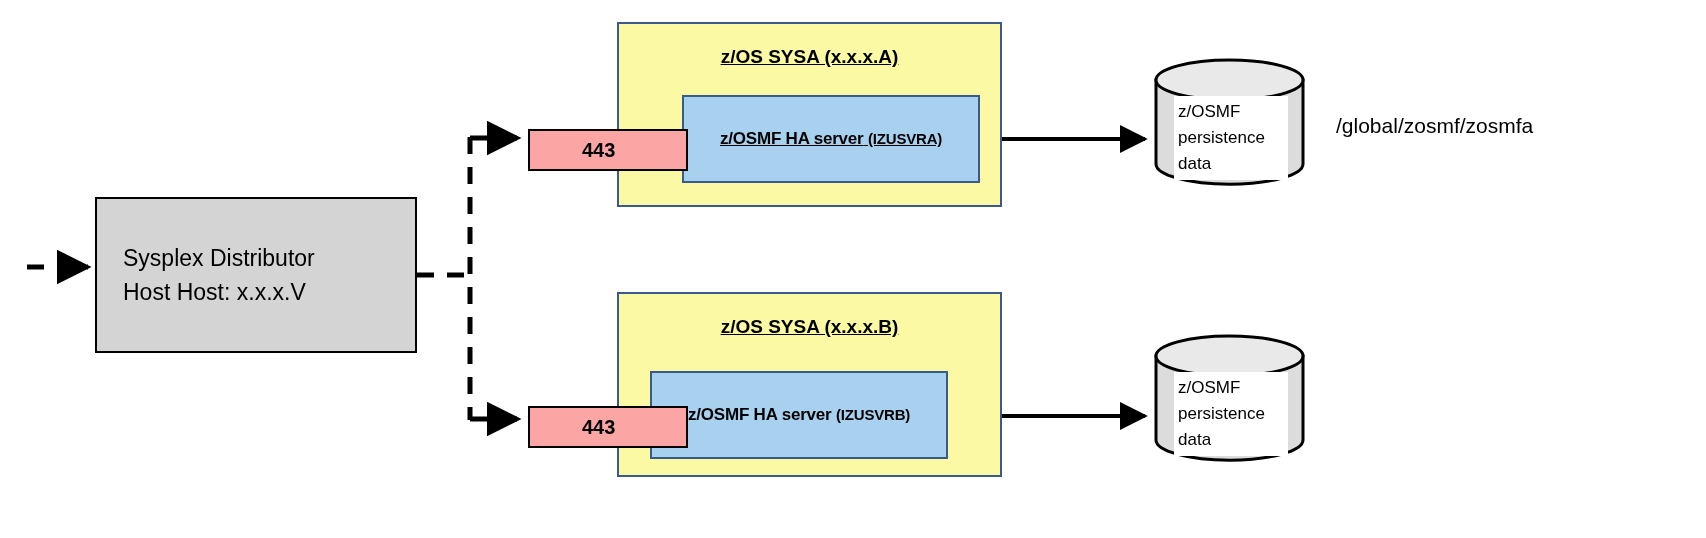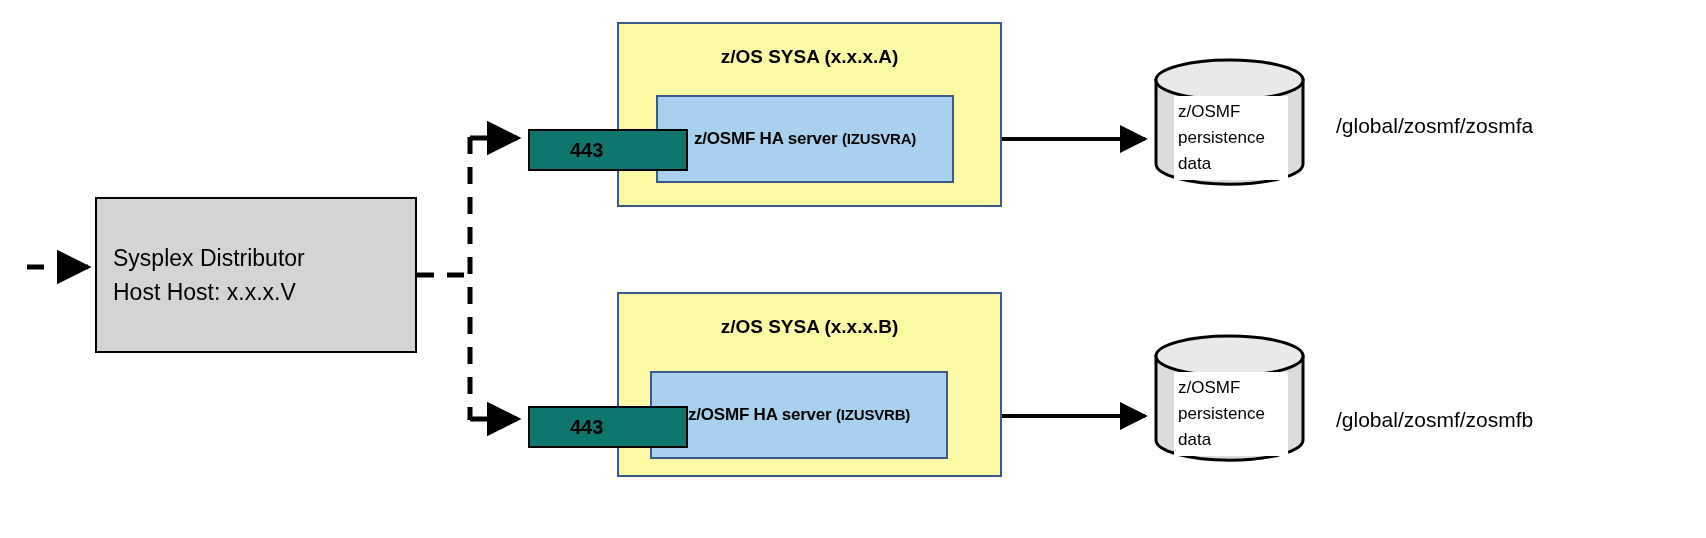--- a/index.html
+++ b/index.html
@@ -26,21 +26,21 @@
   .sysplex-box {
     left: 95px;
     top: 197px;
     width: 322px;
     height: 156px;
     background: #d4d4d4;
     border: 2px solid #000000;
     display: flex;
     flex-direction: column;
     justify-content: center;
-    padding-left: 16px;
+    padding-left: 26px;
   }
   .sysplex-line {
     font-size: 23px;
     line-height: 34px;
     color: #000000;
     white-space: nowrap;
   }
 
   
   .lpar-box {
@@ -53,53 +53,54 @@
   .lpar-box.bottom { left: 617px; top: 292px; }
   .lpar-title {
     position: absolute;
     top: 22px;
     left: 0;
     width: 100%;
     text-align: center;
     font-size: 19px;
     font-weight: bold;
     white-space: nowrap;
+    text-decoration: underline;
   }
 
   
   .server-box {
     width: 298px;
     height: 88px;
     background: #a8d1f0;
     border: 2px solid #3a5a8c;
     display: flex;
     align-items: center;
     justify-content: center;
   }
-  .server-box.top { left: 656px; top: 95px; }
+  .server-box.top { left: 682px; top: 95px; text-decoration: underline; }
   .server-box.bottom { left: 650px; top: 371px; }
   .server-label {
     font-size: 17px;
     font-weight: bold;
     white-space: nowrap;
     letter-spacing: -0.2px;
   }
   .server-label .paren {
     font-size: 15px;
   }
 
   
   .port-box {
     width: 160px;
     height: 42px;
-    background: #0f766e;
+    background: #fca5a5;
     border: 2px solid #000000;
     display: flex;
     align-items: center;
-    padding-left: 40px;
+    padding-left: 52px;
     z-index: 5;
   }
   .port-box.top { left: 528px; top: 129px; }
   .port-box.bottom { left: 528px; top: 406px; }
   .port-label {
     font-size: 20px;
     font-weight: bold;
   }
 
   
@@ -227,15 +228,14 @@
       <path d="M 4 22 L 4 106 A 73 20 0 0 0 151 106 L 151 22 Z" fill="#dcdcdc" stroke="#000000" stroke-width="3"></path>
       <ellipse cx="77.5" cy="22" rx="73.5" ry="20" fill="#e9e9e9" stroke="#000000" stroke-width="3"></ellipse>
     </svg>
     <div class="db-text">
       <div>z/OSMF</div>
       <div>persistence</div>
       <div>data</div>
     </div>
   </div>
 
-  <div class="abs path-label bottom">/global/zosmf/zosmfb</div>
 
 </div>
 
 </body></html>

